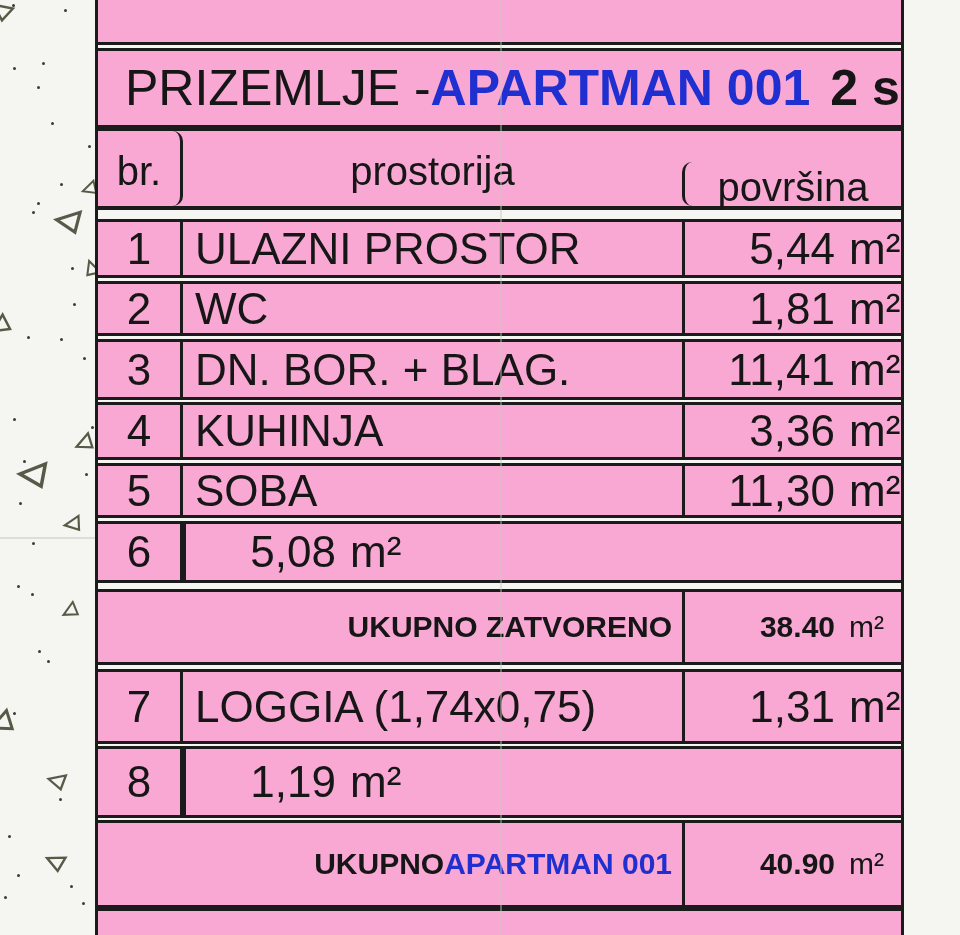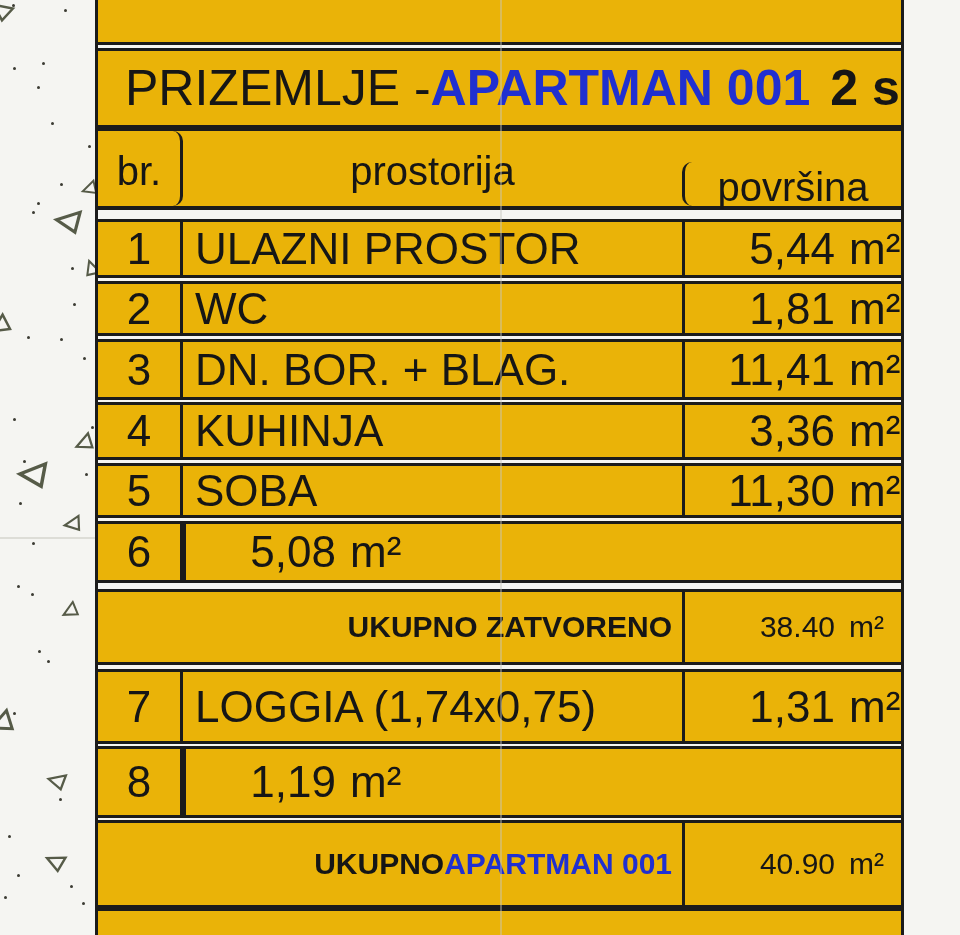--- a/index.html
+++ b/index.html
@@ -5,21 +5,21 @@
   html,body{margin:0;padding:0;background:#e9e9e6;}
   .page{
     position:relative;width:960px;height:935px;overflow:hidden;
     background:#f5f5f2;
     font-family:"Liberation Sans","DejaVu Sans",sans-serif;
     color:#161616;
   }
   
   .box{
     position:absolute;left:95px;width:809px;box-sizing:border-box;
-    background:#eab308;border:3px solid #1b1b1b;
+    background:#f9a8d4;border:3px solid #1b1b1b;
   }
   .noborder-top{border-top:none;}
   .noborder-bottom{border-bottom:none;}
   .vline{position:absolute;top:0;width:3px;height:935px;background:#1b1b1b;z-index:6;}
   
   .title-box{display:flex;align-items:center;padding-left:27px;font-size:50px;white-space:nowrap;}
   .title-box .accent{font-weight:700;}
   .title-suffix{font-weight:700;margin-left:20px;}
   
   .header-box{display:flex;font-size:40px;}
@@ -33,21 +33,21 @@
   .cnum{width:85px;border-right:3px solid #1b1b1b;justify-content:center;}
   .cname{flex:1;padding-left:12px;white-space:nowrap;}
   .carea{width:219px;border-left:3px solid #1b1b1b;}
   .avalue{flex:1;text-align:right;}
   .aunit{width:52px;text-align:left;margin-left:14px;}
   
   .total-box{display:flex;font-size:30px;z-index:2;}
   .clabel{flex:1;display:flex;align-items:center;justify-content:flex-end;
           padding-right:10px;font-weight:700;white-space:nowrap;}
   .total-box .carea{font-weight:400;}
-  .total-box .avalue{font-weight:400;}
+  .total-box .avalue{font-weight:700;}
   .thick-bottom{border-bottom-width:5px;}
   .hb4{border-bottom-width:4px;}
   
   #decor{position:absolute;inset:0;z-index:1;}
   .dot{position:absolute;width:3px;height:3px;border-radius:50%;background:#3c3c33;}
   .tri{position:absolute;overflow:visible;}
   
   .seam-v{position:absolute;top:0;height:935px;width:2px;background:rgba(200,200,190,0.45);z-index:4;}
   .seam-h{position:absolute;height:2px;background:rgba(185,185,175,0.4);z-index:1;}
 </style>

